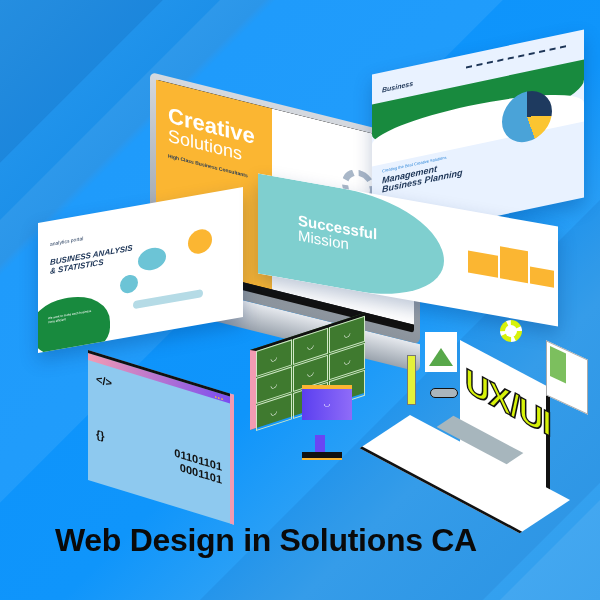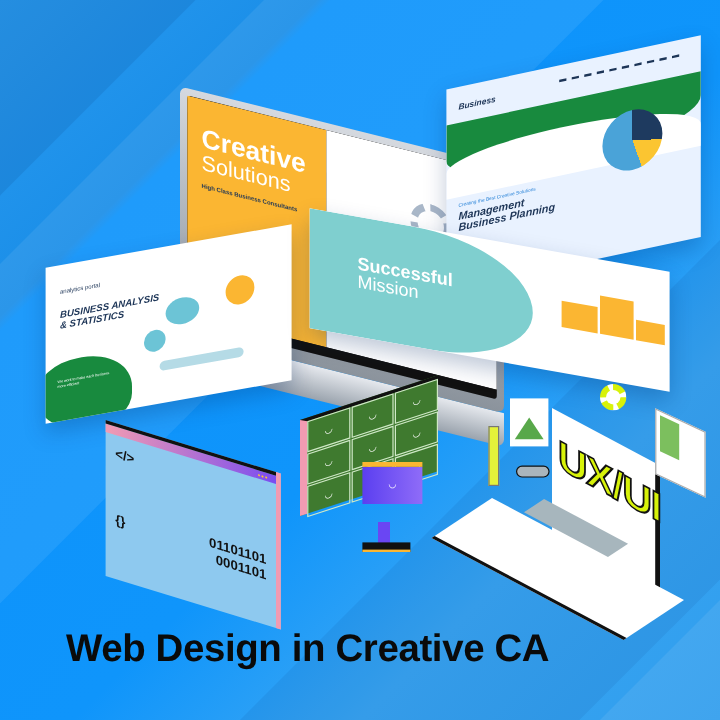--- a/index.html
+++ b/index.html
@@ -190,13 +190,13 @@
   <div class="toggle"></div>
   <div class="lap-screen"></div>
   <div class="lap-text">UX/UI</div>
   <div class="wire-card">
     <div class="wire-green"></div>
   </div>
   <div class="lap-base"></div>
   <div class="lap-keys"></div>
 </div>
 
-<div class="headline">Web Design in Creative CA</div>
+<div class="headline">Web Design in Solutions CA</div>
 
 </body></html>

